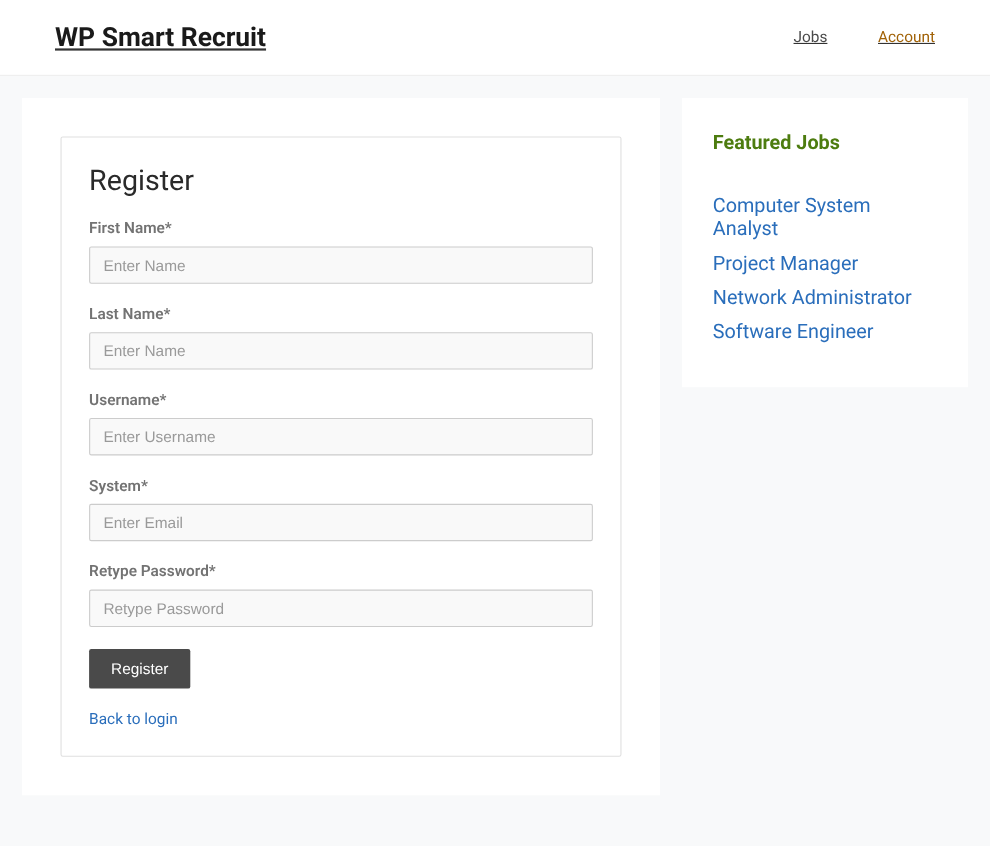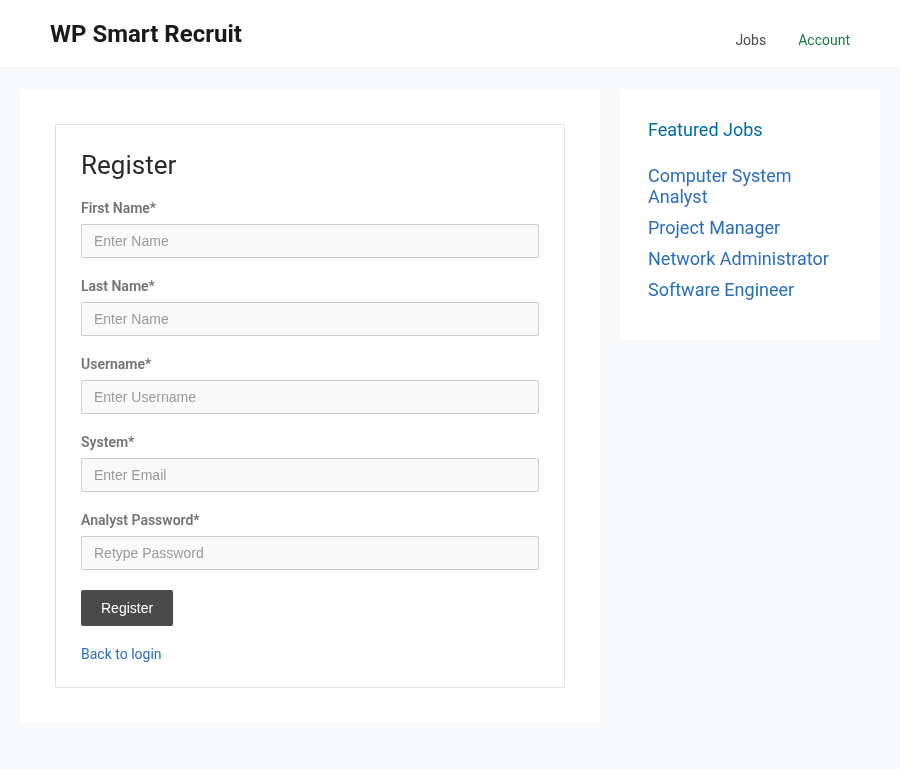--- a/index.html
+++ b/index.html
@@ -10,34 +10,35 @@
     body {
       font-family: -apple-system, BlinkMacSystemFont, "Segoe UI", Roboto, Helvetica, Arial, sans-serif;
       background: #f8f9fa;
       color: #333;
     }
     .header {
       background: #fff;
       padding: 20px 50px;
       display: flex;
       justify-content: space-between;
-      align-items: flex-end;
+      align-items: center;
       border-bottom: 1px solid #eee;
+      text-decoration: underline;
     }
     .site-title {
       font-size: 24px;
       font-weight: 700;
       color: #1a1a1a;
     }
     .nav-menu {
       display: flex;
-      gap: 32px;
+      gap: 46px;
     }
     .nav-item {
-      color: #15803d;
+      color: #a16207;
       text-decoration: none;
       font-size: 14px;
       cursor: pointer;
     }
     .nav-item.active {
       color: #4a4a4a;
     }
     .container {
       display: flex;
       gap: 20px;
@@ -101,23 +102,23 @@
       display: block;
     }
     .sidebar {
       width: 260px;
       background: #fff;
       padding: 30px 28px;
       height: fit-content;
     }
     .sidebar-title {
       font-size: 18px;
-      font-weight: 400;
-      color: #0369a1;
-      margin-bottom: 25px;
+      font-weight: 700;
+      color: #4d7c0f;
+      margin-bottom: 37px;
     }
     .job-list {
       list-style: none;
     }
     .job-link {
       color: #2a6ebb;
       text-decoration: none;
       font-size: 18px;
       display: block;
       margin-bottom: 10px;
@@ -155,21 +156,21 @@
         <input type="text" class="form-input" placeholder="Enter Username" style="">
       </div>
 
       <div class="form-group">
         <label class="form-label">System*</label>
         <input type="text" class="form-input" placeholder="Enter Email" style="">
       </div>
 
 
       <div class="form-group">
-        <label class="form-label">Analyst Password*</label>
+        <label class="form-label">Retype Password*</label>
         <input type="password" class="form-input" placeholder="Retype Password" style="">
       </div>
 
       <button class="submit-button">Register</button>
       <a class="back-link">Back to login</a>
     </div>
   </main>
 
   <aside class="sidebar">
     <h3 class="sidebar-title">Featured Jobs</h3>

